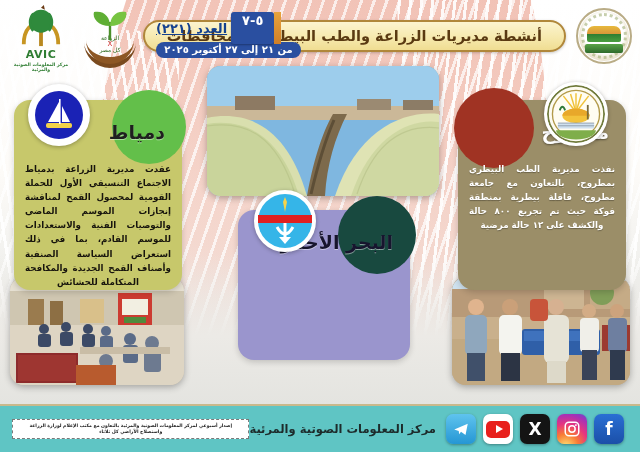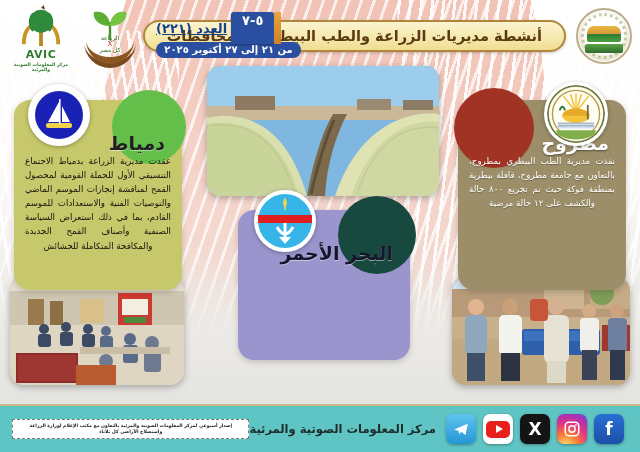--- a/index.html
+++ b/index.html
@@ -129,28 +129,29 @@
   }
   .avic-sub { font-size: 4.6px; color:#2f7d32; font-weight:700; line-height:1.1; margin-top:1px; }
 
   
   .card {
     position: absolute; z-index: 7;
     border-radius: 16px;
     padding: 10px 11px 11px;
     box-shadow: 0 2px 6px rgba(0,0,0,.18);
   }
-  .card-head { display: flex; align-items: flex-end; min-height: 44px; }
+  .card-head { display: flex; align-items: center; min-height: 44px; }
   .card-title {
     font-size: 19px; font-weight: 800; color: #1f1f1f;
     text-shadow: 0 1px 0 rgba(255,255,255,.45);
     flex: 1; padding: 0 6px;
   }
   .card-body {
-    font-size: 8.7px; font-weight: 400; line-height: 1.62;
+    margin-top: 8px;
+    font-size: 8.7px; font-weight: 700; line-height: 1.62;
     color: #17140d; text-align: justify; text-align-last: center;
   }
 
   
   #card-damietta {
     left: 14px; top: 100px; width: 168px; height: 190px;
     background: #c7c86b;
   }
   #card-damietta .accent {
     position:absolute; right:-4px; top:-10px; width:74px; height:74px;

